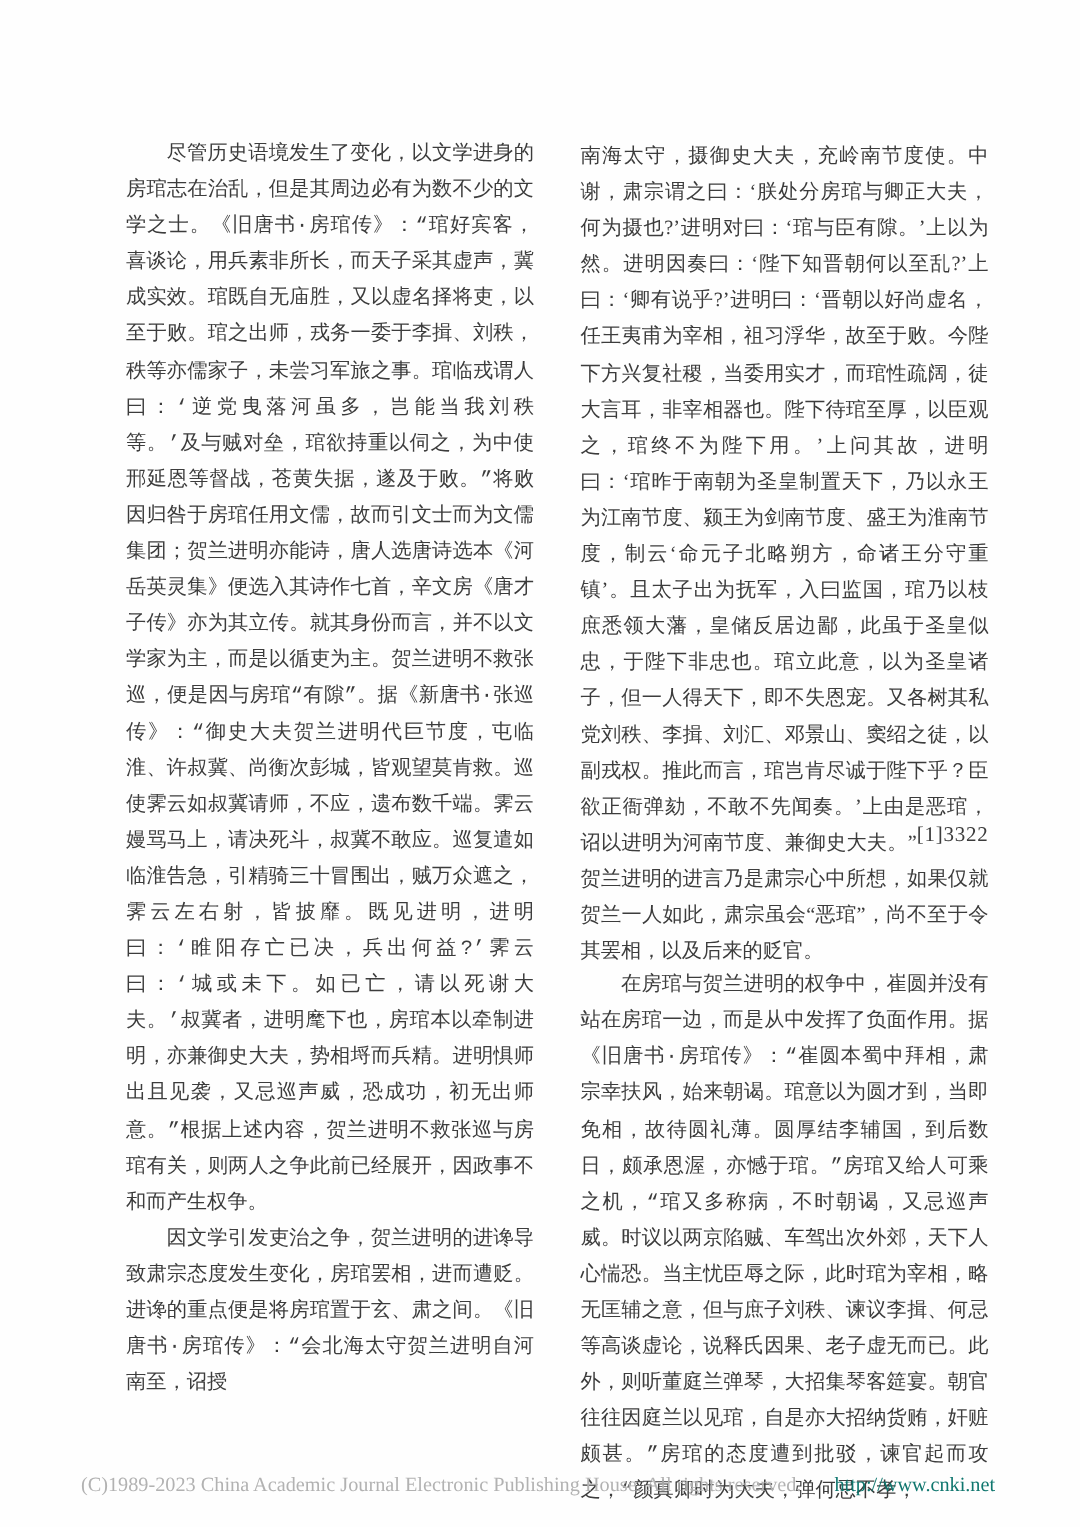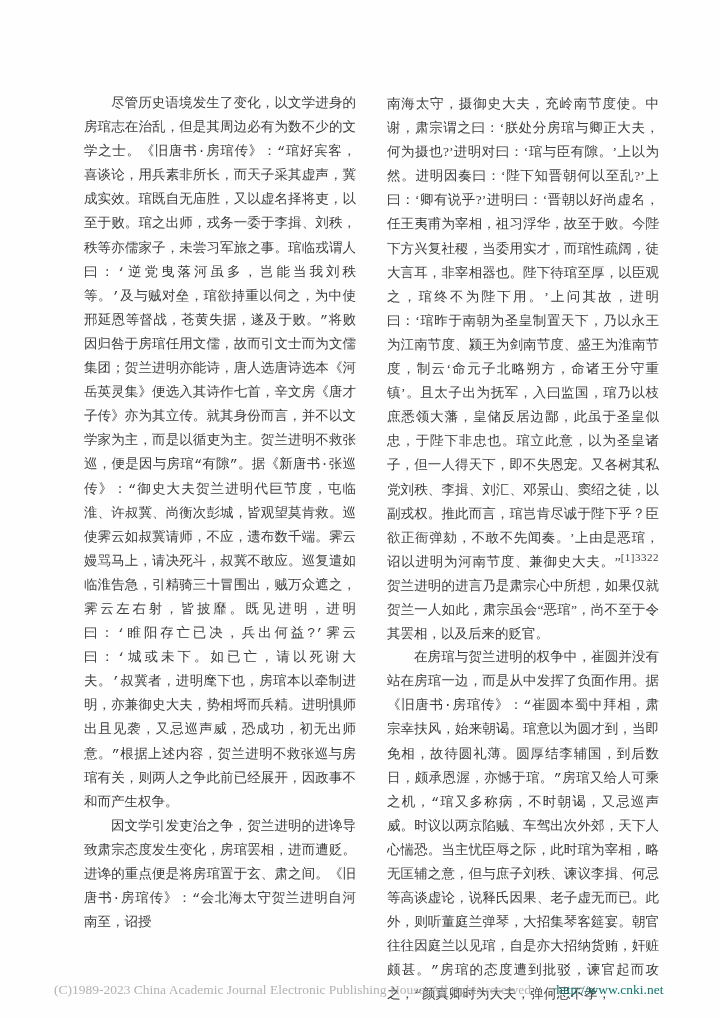--- a/index.html
+++ b/index.html
@@ -37,21 +37,21 @@
   }
   .column p {
     margin: 0;
     padding: 0;
   }
   .column p.indent {
     text-indent: 2em;
     font-family: Liberation Mono, monospace;
   }
   sup.citation {
-    font-size: 11px;
+    font-size: 14px;
     line-height: 0;
     vertical-align: super;
     letter-spacing: 0.5px;
   }
   .page-number {
     text-align: right;
     padding-right: 12px;
     margin-top: 9px;
     font-size: 14px;
     letter-spacing: 1.5px;

